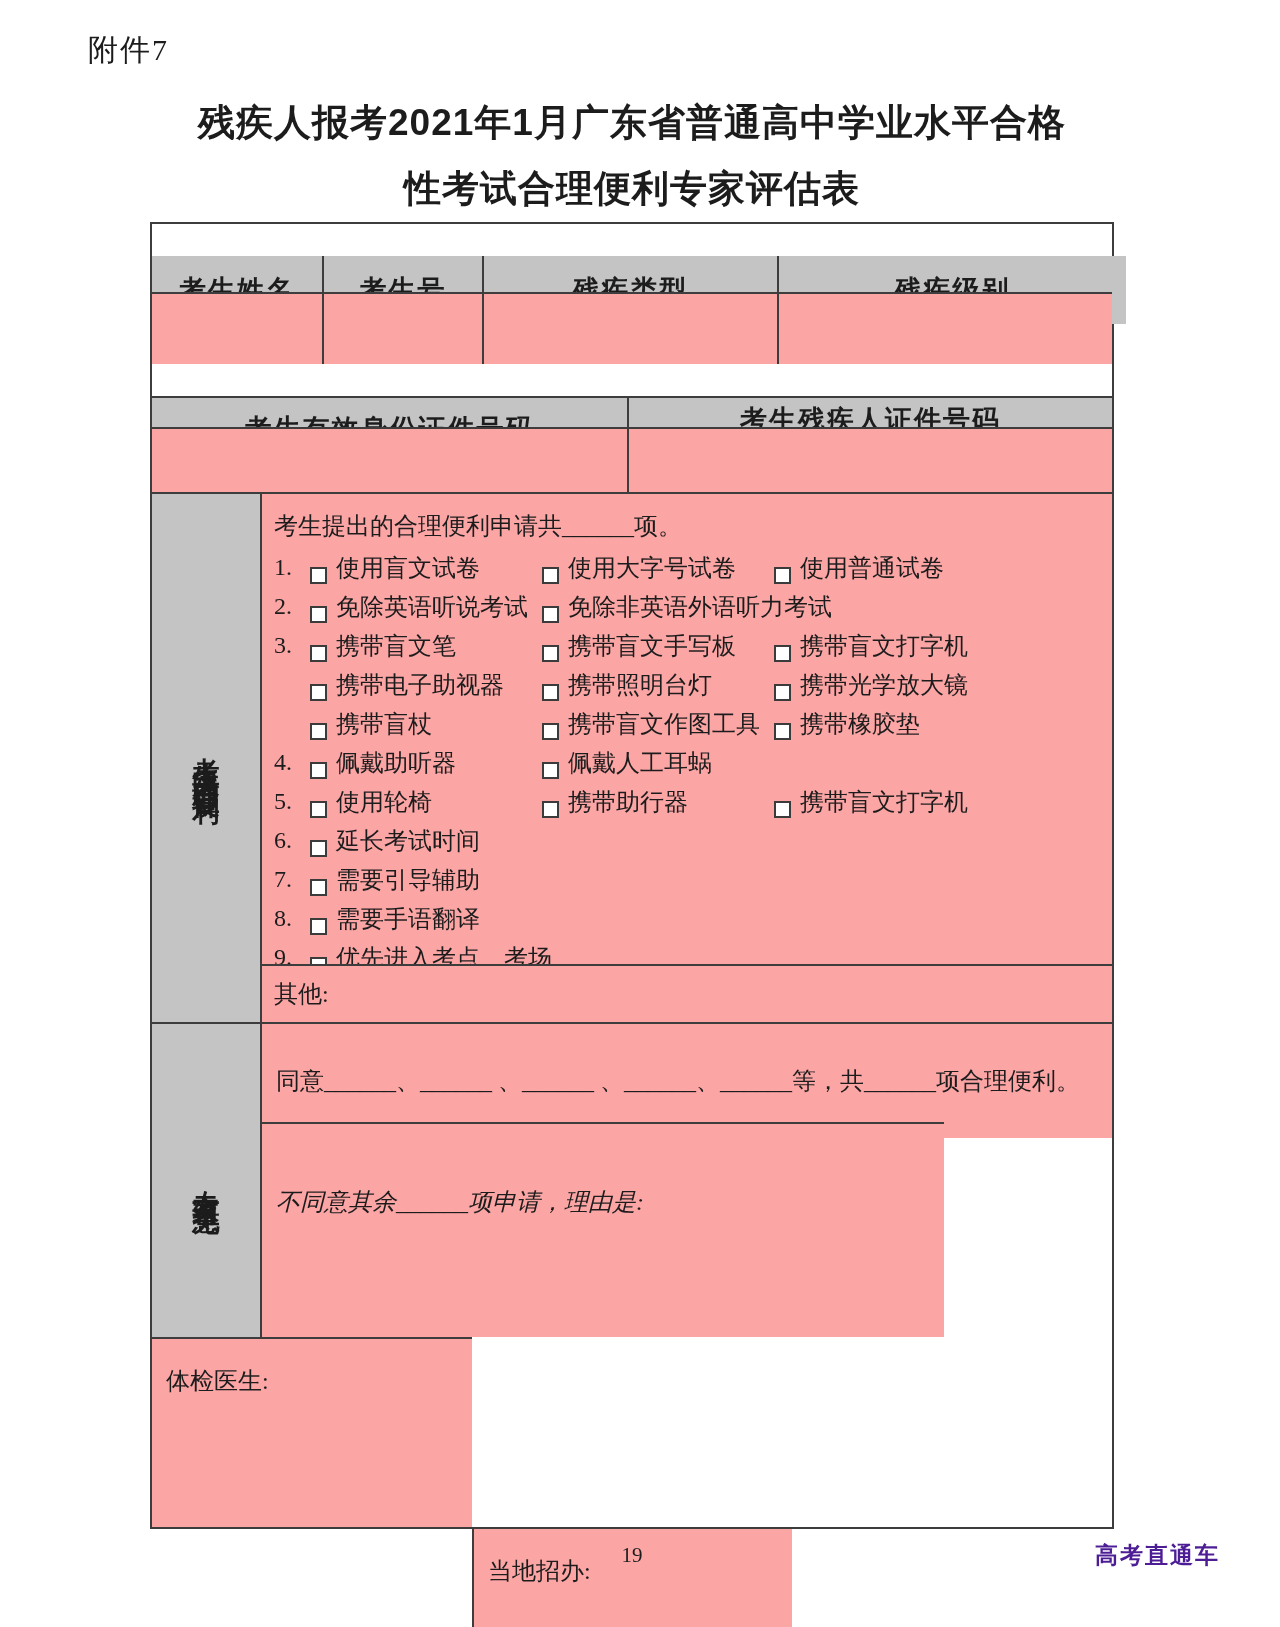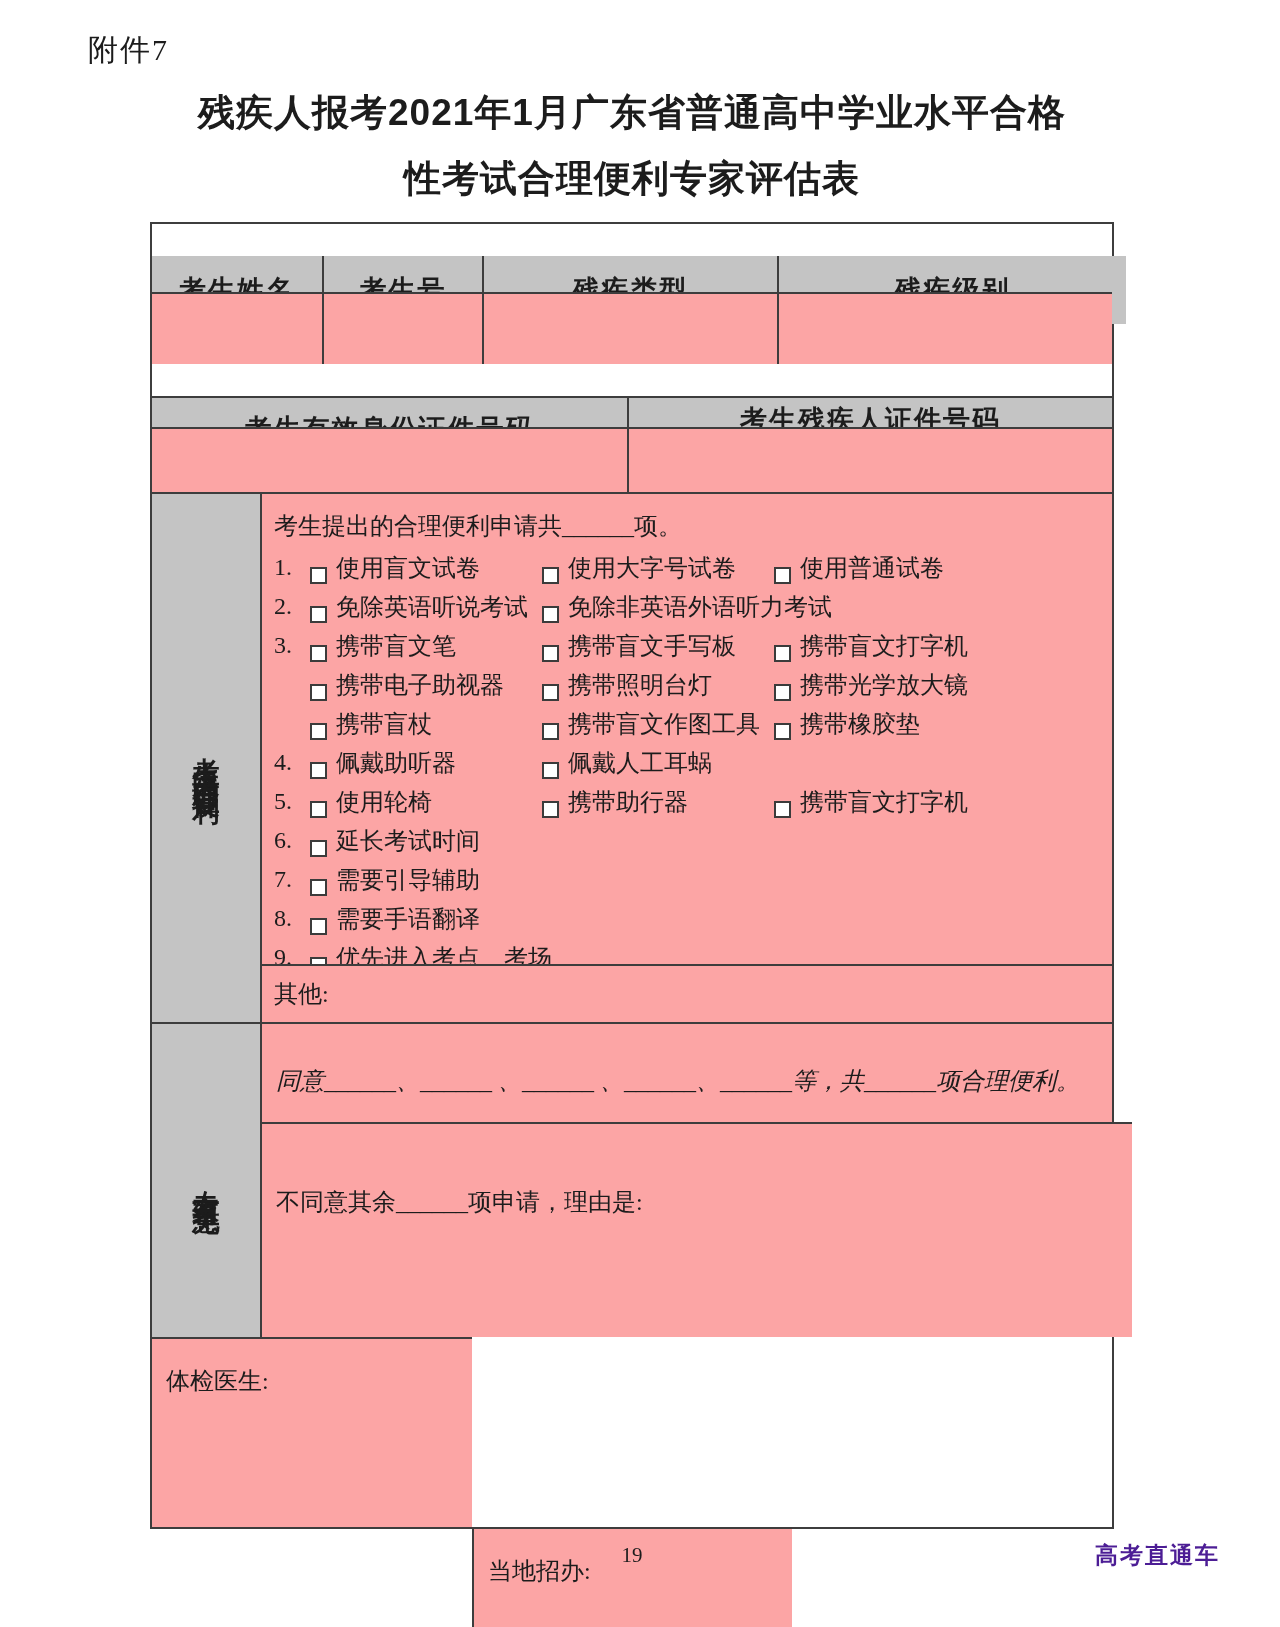--- a/index.html
+++ b/index.html
@@ -9,21 +9,21 @@
     position:relative;
     font-family:"Liberation Serif", serif;
     color:#1c1c1c;
     overflow:hidden;
   }
   .attachment {
     position:absolute; left:88px; top:30px;
     font-size:30px; letter-spacing:2px;
   }
   .title {
-    position:absolute; left:150px; top:80px; width:964px;
+    position:absolute; left:150px; top:90px; width:964px;
     text-align:center; font-weight:bold; font-size:37px;
     line-height:66px;
     font-family:"Liberation Sans", sans-serif;
     letter-spacing:1px;
   }
   .formwrap {
     position:absolute; left:150px; top:222px;
     width:964px; height:1307px;
     border:2px solid #3d3d3d;
   }
@@ -243,25 +243,25 @@
   </div>
 
   <div class="cell other-cell" style="left:108px;top:740px;width:852px;height:58px;">
     <span>其他:</span>
   </div>
 
   <div class="cell no-l gray vcell" style="left:0;top:798px;width:108px;height:315px;">
     <span class="vtext">专家组意见</span>
   </div>
 
-  <div class="cell agree-cell" style="left:108px;top:798px;width:852px;height:116px;font-style:italic;">
+  <div class="cell agree-cell" style="left:108px;top:798px;width:852px;height:116px;">
     <span>同意______、______ 、______ 、______、______等，共______项合理便利。</span>
   </div>
 
-  <div class="cell disagree-cell" style="left:108px;top:898px;width:872px;height:215px;">
+  <div class="cell disagree-cell" style="left:108px;top:898px;width:684px;height:215px;font-style:italic;">
     <span>不同意其余______项申请，理由是:</span>
   </div>
 
   <div class="cell no-l foot-cell" style="left:0;top:1113px;width:320px;height:190px;">
     <span>体检医生:</span>
   </div>
 
   <div class="cell foot-cell" style="left:320px;top:1113px;width:320px;height:190px;">
     <span>当地招办:</span>
     

